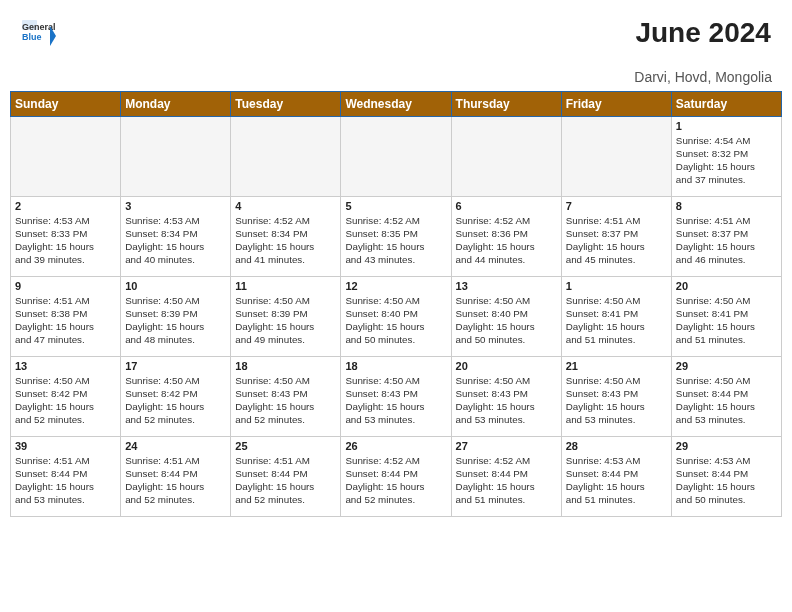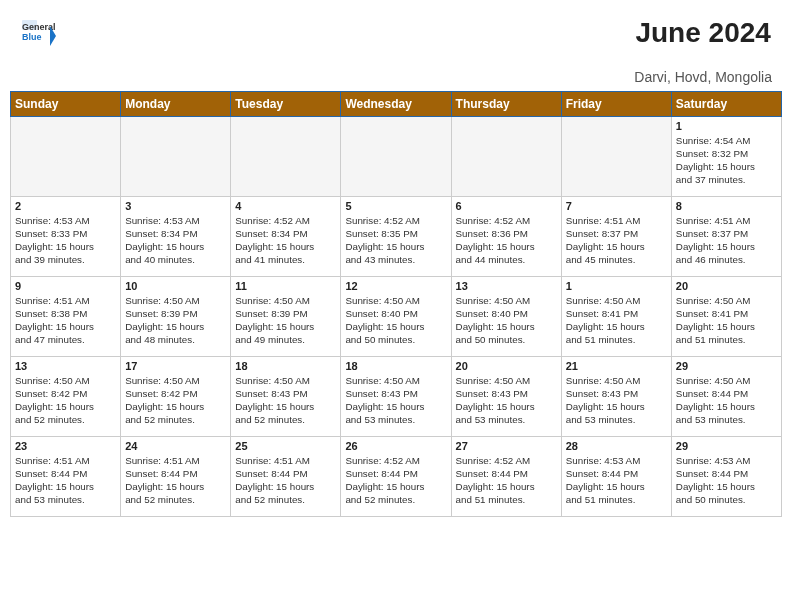--- a/index.html
+++ b/index.html
@@ -269,21 +269,21 @@
         <td>
           <div class="day-num">29</div>
           <div class="day-info" style="white-space: pre-line;">Sunrise: 4:50 AM
 Sunset: 8:44 PM
 Daylight: 15 hours
 and 53 minutes.</div>
         </td>
       </tr>
       <tr>
         <td>
-          <div class="day-num">23</div>
+          <div class="day-num">39</div>
           <div class="day-info" style="white-space: pre-line;">Sunrise: 4:51 AM
 Sunset: 8:44 PM
 Daylight: 15 hours
 and 53 minutes.</div>
         </td>
         <td>
           <div class="day-num">24</div>
           <div class="day-info" style="white-space: pre-line;">Sunrise: 4:51 AM
 Sunset: 8:44 PM
 Daylight: 15 hours

